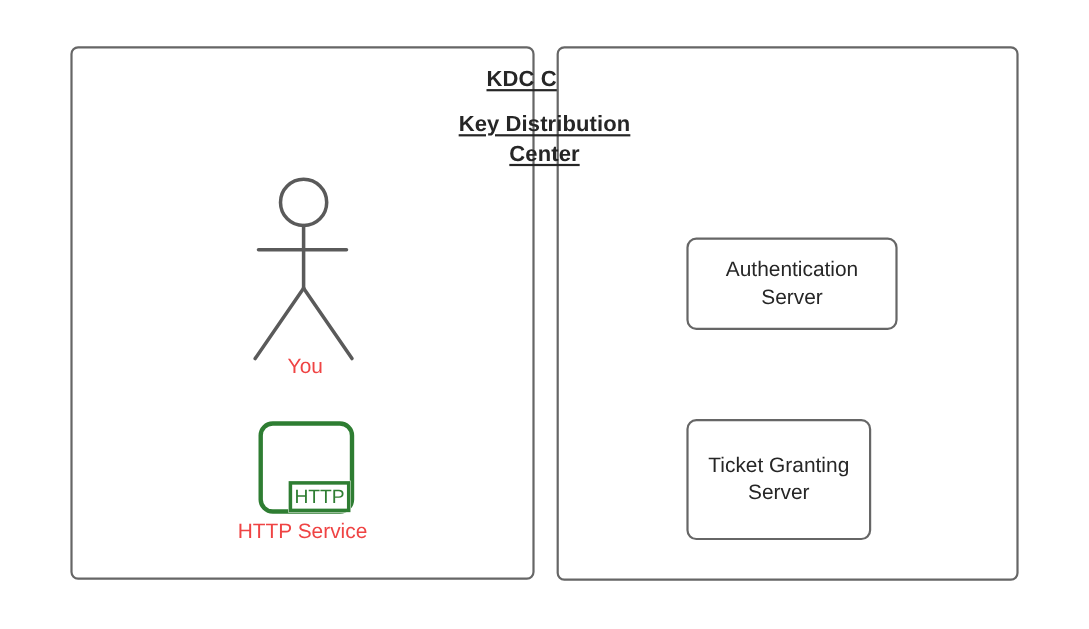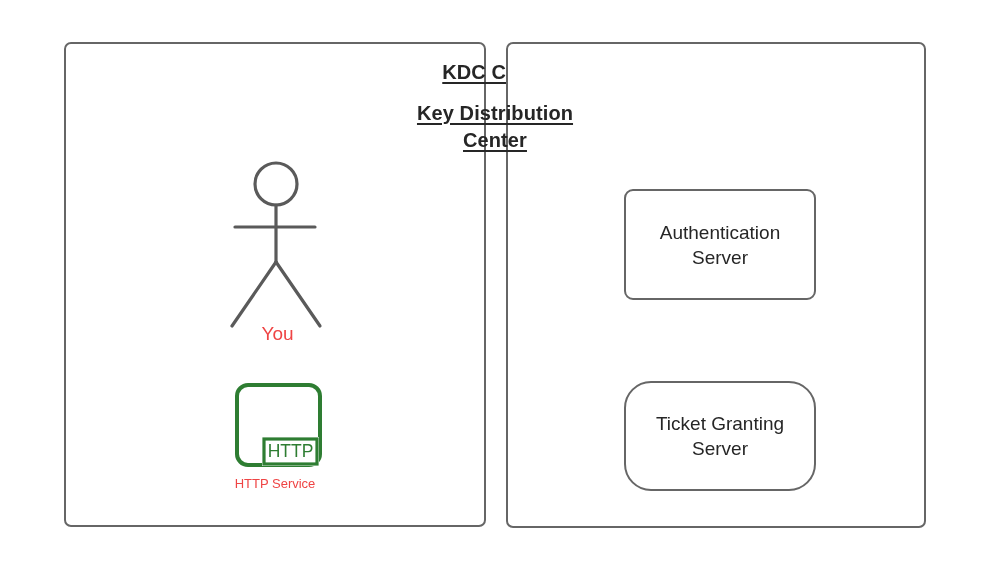--- a/index.html
+++ b/index.html
@@ -98,51 +98,50 @@
     top: 382px;
     width: 90px;
     height: 86px;
   }
   #icon-http-service svg { display: block; }
 
   #label-http-service {
     left: 175px;
     top: 472px;
     width: 200px;
-    font-size: 13px;
+    font-size: 19px;
     line-height: 24px;
   }
 
   
   .server-box {
     position: absolute;
     background: #ffffff;
     border: 2px solid #666666;
     border-radius: 9px;
     box-sizing: border-box;
     display: flex;
     align-items: center;
     justify-content: center;
     text-align: center;
     font-size: 19px;
     line-height: 25px;
     color: #262626;
   }
   #box-authentication-server {
     left: 624px;
-    top: 189px;
+    top: 216px;
     width: 192px;
-    height: 111px;
+    height: 84px;
   }
   #box-ticket-granting-server {
     left: 624px;
     top: 381px;
-    width: 192px;
+    width: 168px;
     height: 110px;
-    border-radius: 27px;
   }
   .server-box-label { white-space: pre-line; }
 </style>
 </head>
 <body>
 
 <div id="canvas">
 
   <div class="panel" id="panel-kdc-client"></div>
 

